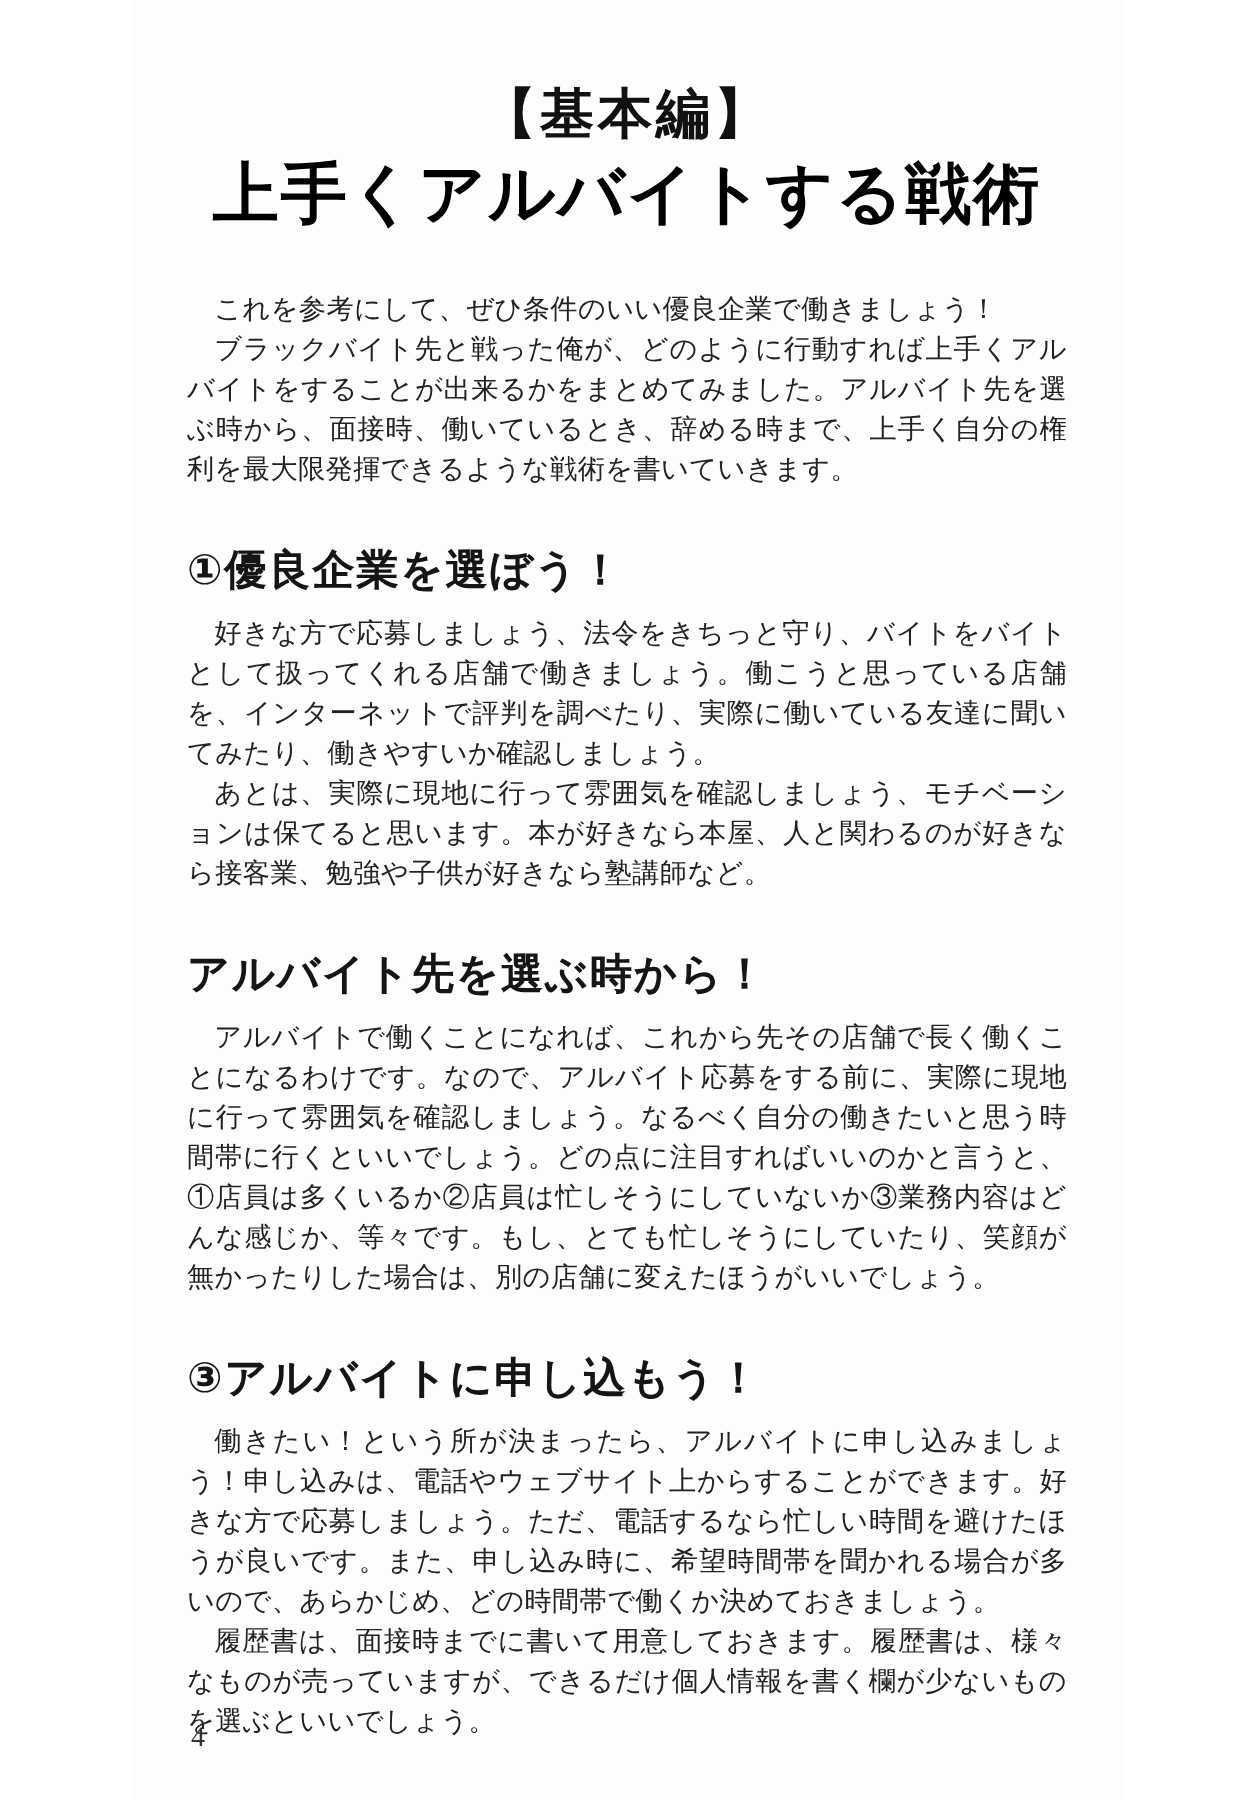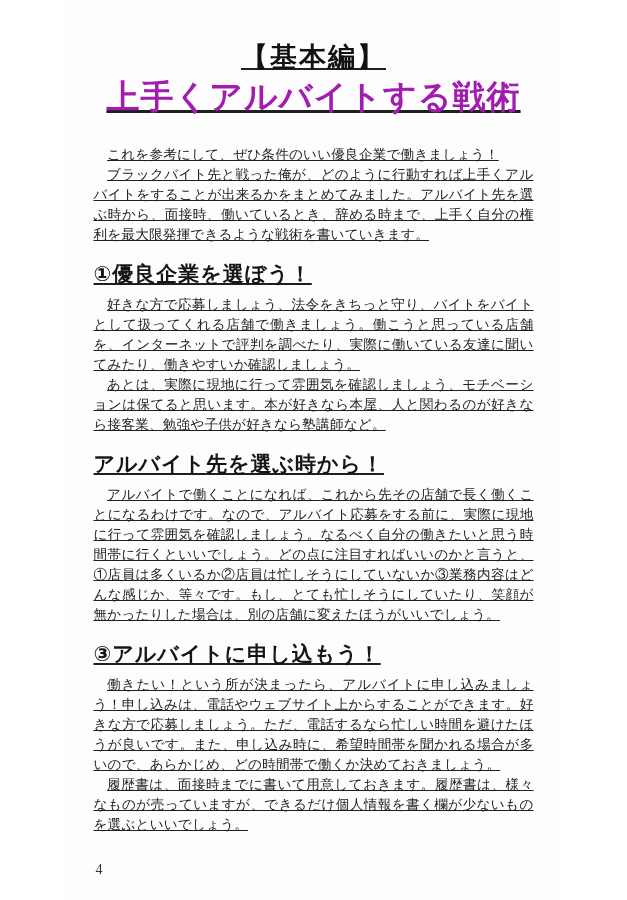--- a/index.html
+++ b/index.html
@@ -11,56 +11,55 @@
     position: relative;
     width: 496px;
     height: 900px;
     margin: 0 auto;
     background: #fdfdfd;
     box-sizing: border-box;
     padding: 42px 28px 0 28px;
     overflow: hidden;
     font-family: "Liberation Serif", "DejaVu Serif", serif;
     color: #1f1f1f;
-    text-decoration: underline;
   }
   .title-block {
     text-align: center;
   }
   .kicker {
     font-family: "Liberation Sans", "DejaVu Sans", sans-serif;
     font-weight: 900;
     font-size: 27px;
     line-height: 31px;
     letter-spacing: 2px;
     color: #111111;
   }
   .main-title {
     font-family: "Liberation Sans", "DejaVu Sans", sans-serif;
     font-weight: 900;
     font-size: 33px;
     line-height: 40px;
     letter-spacing: 1px;
-    color: #a21caf;
+    color: #000000;
     margin: 4px 0 0 0;
   }
   .intro {
     margin-top: 28px;
   }
   .body-copy p {
     font-size: 13.6px;
     line-height: 20px;
     margin: 0;
     text-indent: 1em;
     text-align: justify;
     letter-spacing: 0.2px;
     color: #222222;
   }
   .content-section {
-    margin-top: 16px;
+    margin-top: 28px;
   }
   .section-heading {
     font-family: "Liberation Sans", "DejaVu Sans", sans-serif;
     font-weight: 800;
     font-size: 21px;
     line-height: 26px;
     letter-spacing: 1px;
     color: #151515;
     margin: 0 0 8px 0;
   }

